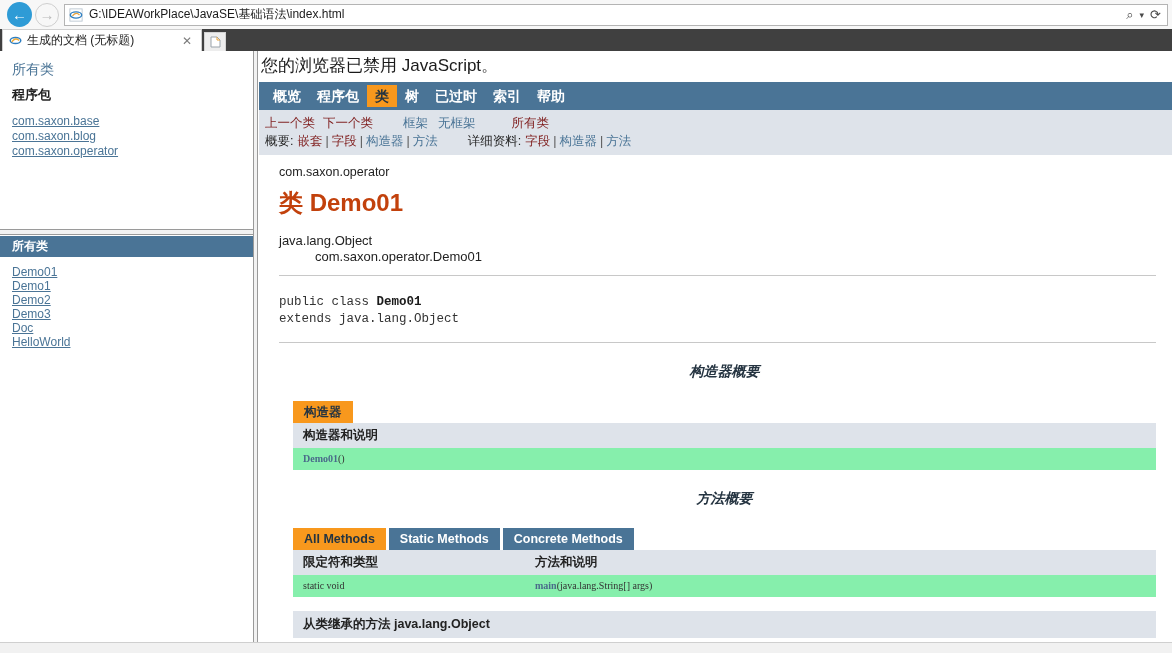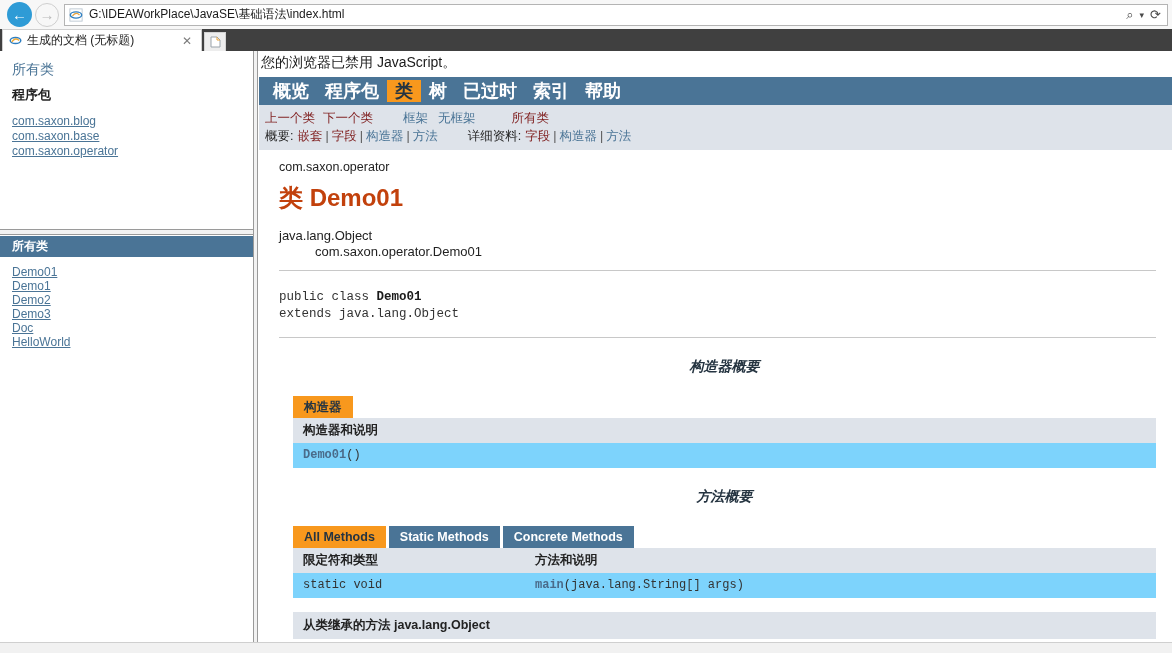--- a/index.html
+++ b/index.html
@@ -220,35 +220,35 @@
   .cls-link {
     display: block;
     font-size: 12px;
     color: #4a7496;
     line-height: 13.5px;
     margin-bottom: 0.5px;
   }
 
   
   #noscript-note {
-    font-size: 14px;
+    font-size: 17px;
     color: #1a1a1a;
     padding: 3px 0 5px 2px;
   }
   #top-nav {
     background: #4a7496;
     height: 28px;
     display: flex;
     align-items: center;
     padding-left: 6px;
     gap: 0;
   }
   .topnav-item {
     color: #ffffff;
-    font-size: 18px;
+    font-size: 14px;
     font-weight: bold;
     padding: 3px 8px;
     line-height: 16px;
     text-align: center;
   }
   .topnav-item.active {
     background: #f8981d;
     color: #253441;
   }
   #subnav {
@@ -352,23 +352,23 @@
   .jd-table th {
     background: #dee3ea;
     text-align: left;
     font-size: 12.5px;
     font-weight: bold;
     color: #222222;
     padding: 4px 0 4px 10px;
     height: 22px;
   }
   .jd-table td {
-    background: #7dd3fc;
-    font-family: Liberation Mono, monospace;
-    font-size: 12px;
+    background: #86efac;
+    font-family: Liberation Serif, serif;
+    font-size: 10px;
     color: #333333;
     padding: 5px 0 6px 10px;
     vertical-align: top;
   }
   .jd-table td a, .jd-table td .memlink {
     color: #4a6b8a;
     font-weight: bold;
   }
   .col-first { width: 232px; }
   .col-last { width: auto; }
@@ -470,22 +470,22 @@
   </div>
 </div>
 
 <div id="frameset">
 
   <div id="left-frames">
 
     <div id="package-frame">
       <div id="all-classes-top-link">所有类</div>
       <div id="packages-heading">程序包</div>
+      <a class="pkg-link" href="#">com.saxon.base</a>
       <a class="pkg-link" href="#">com.saxon.blog</a>
-      <a class="pkg-link" href="#">com.saxon.base</a>
       <a class="pkg-link" href="#">com.saxon.operator</a>
     </div>
 
     <div id="package-frame-divider"></div>
 
     <div id="allclasses-frame">
       <div id="allclasses-bar">所有类</div>
       <div id="allclasses-list">
         <a class="cls-link" href="#">Demo01</a>
         <a class="cls-link" href="#">Demo1</a>

